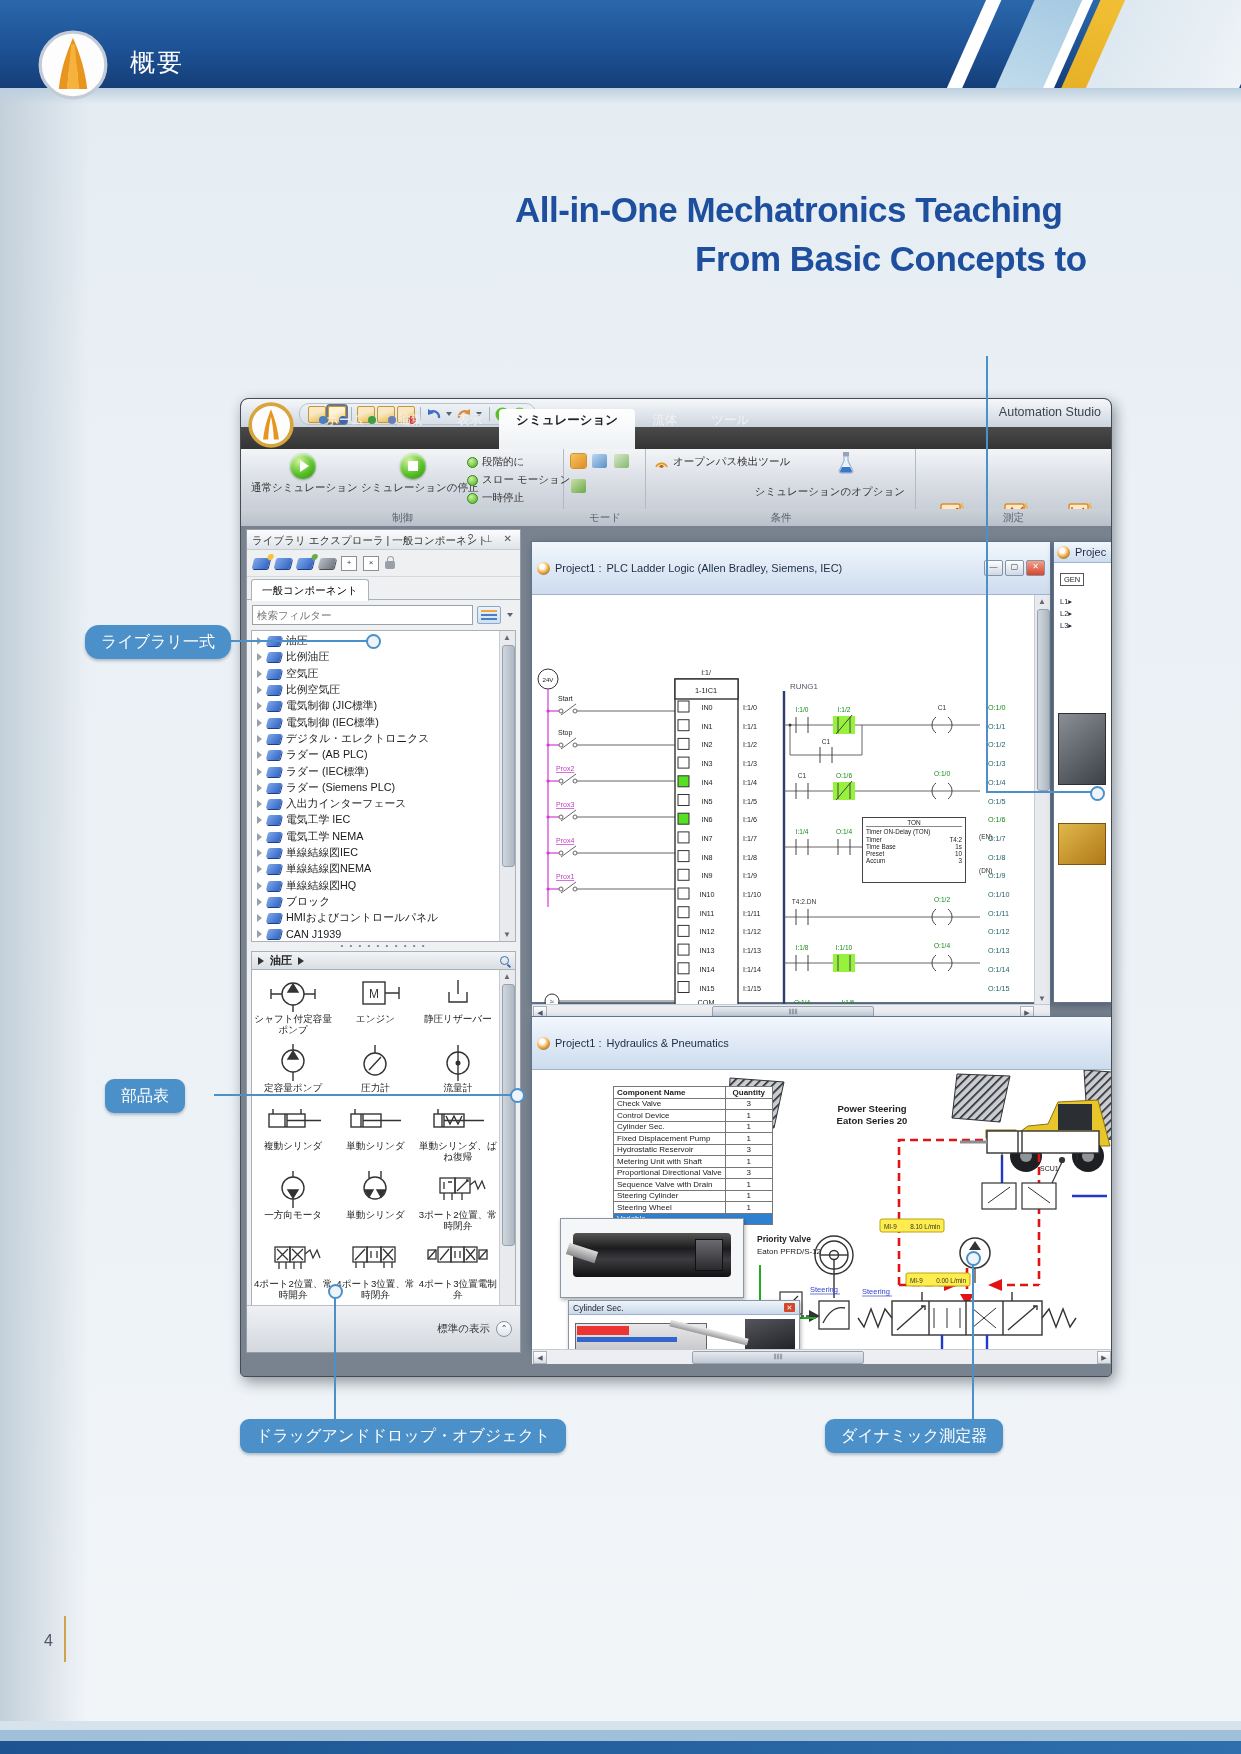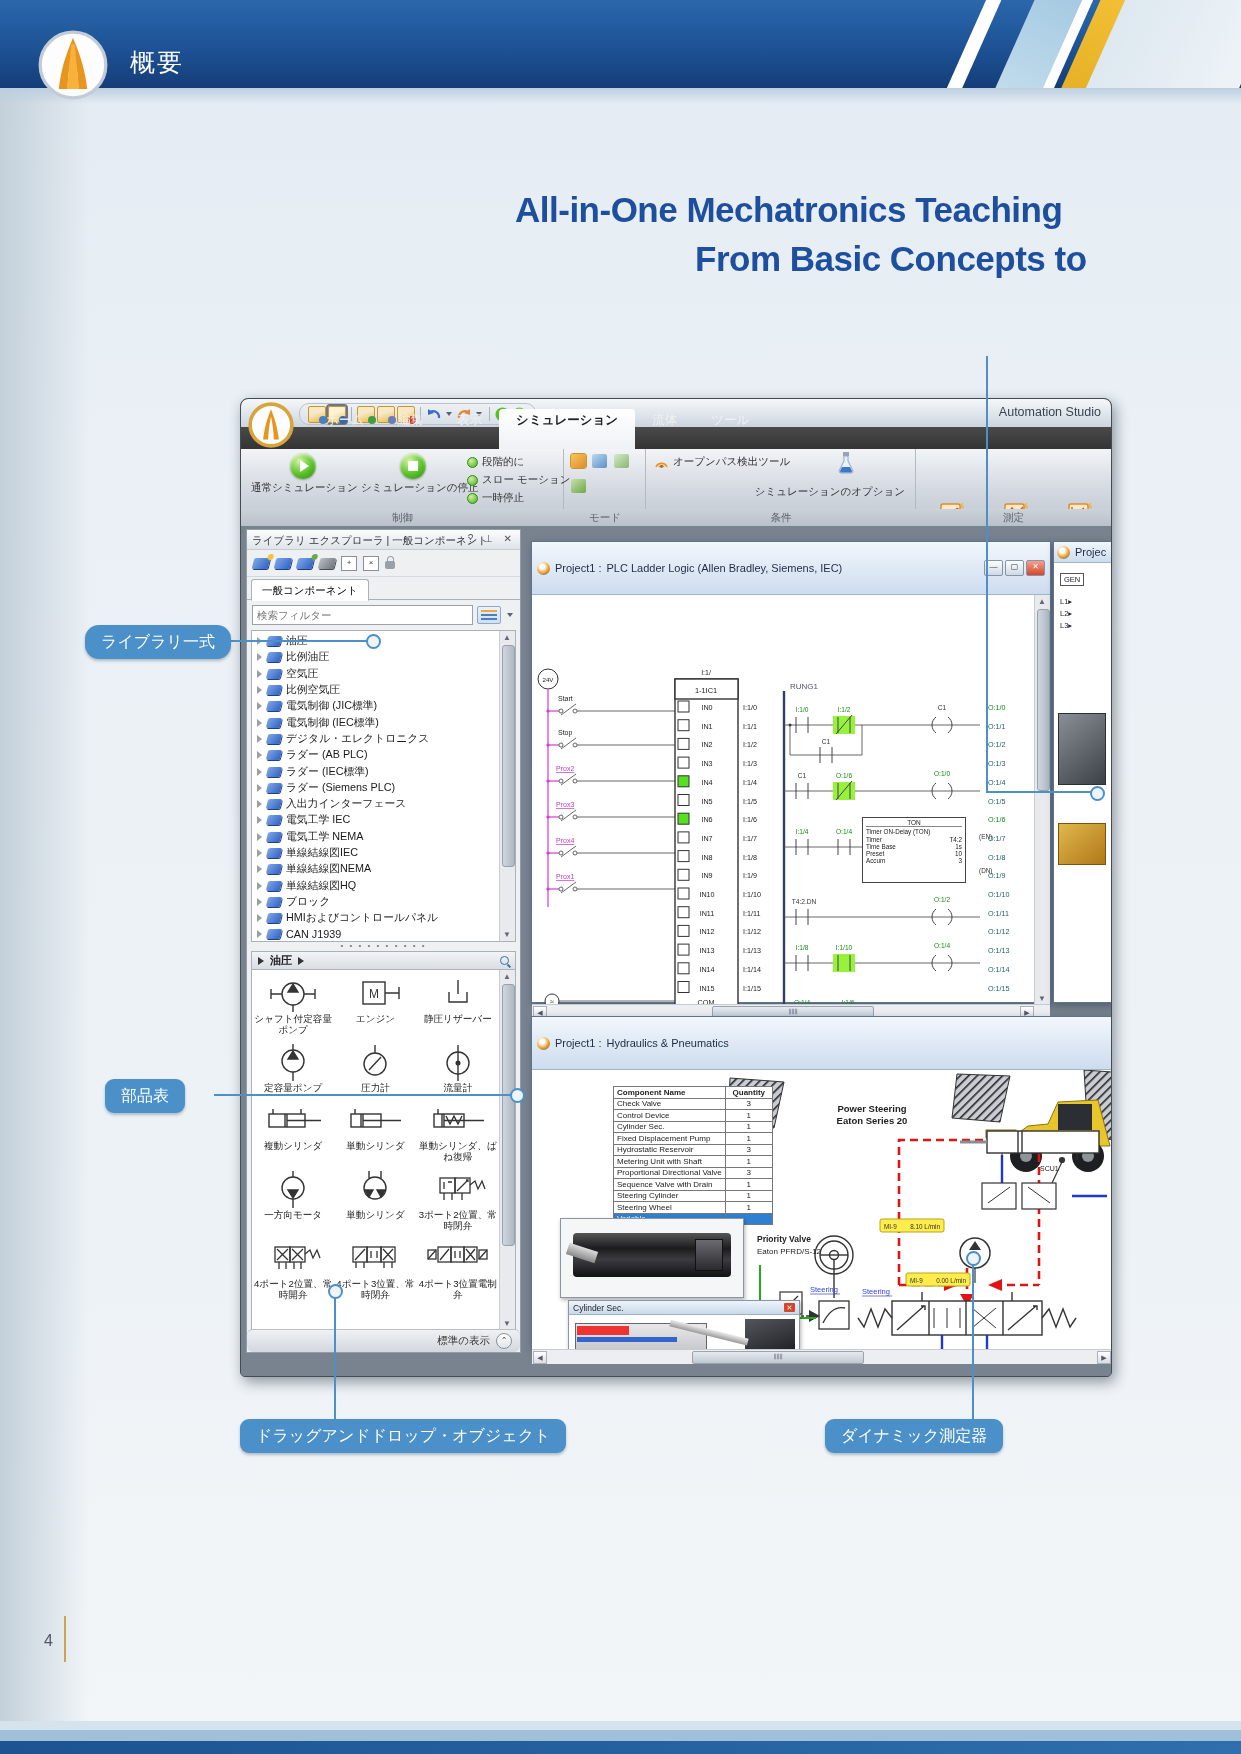--- a/index.html
+++ b/index.html
@@ -95,21 +95,21 @@
   .pal-header{height:19px;background:linear-gradient(#f2f4f6,#d9dee4);border:1px solid #aab1b9;margin:0 4px;font-size:11px;font-weight:bold;color:#222;display:flex;align-items:center;gap:6px;padding:0 6px;box-sizing:border-box;position:relative;}
   .bt{width:0;height:0;border-top:4px solid transparent;border-bottom:4px solid transparent;border-left:6px solid #333;}
   .mag{position:absolute;right:4px;top:3px;width:12px;height:12px;}
   .mag::before{content:"";position:absolute;left:1px;top:1px;width:7px;height:7px;border:1.6px solid #3a6ea8;border-radius:50%;}
   .mag::after{content:"";position:absolute;right:0px;bottom:0px;width:4px;height:1.8px;background:#3a6ea8;transform:rotate(45deg);}
   .palette{position:relative;margin:0 4px;height:360px;background:#fff;border:1px solid #aab1b9;border-top:none;overflow:hidden;}
   .pal-grid{position:absolute;left:0;top:4px;right:16px;display:grid;grid-template-columns:1fr 1fr 1fr;row-gap:8px;}
   .pal-cell{text-align:center;}
   .pal-cell svg{display:block;margin:0 auto;}
   .pal-lab{font-size:9.6px;color:#222;line-height:11px;margin-top:1px;padding:0 2px;}
-  .lp-footer{position:absolute;left:0;bottom:0;right:0;height:22px;background:linear-gradient(#eff1f4,#d3d8de);border-top:1px solid #b8bfc7;font-size:10.5px;color:#333;display:flex;align-items:center;justify-content:flex-end;gap:6px;padding:0 8px;border-radius:6px;}
+  .lp-footer{position:absolute;left:0;bottom:0;right:0;height:22px;background:linear-gradient(#eff1f4,#d3d8de);border-top:1px solid #b8bfc7;font-size:10.5px;color:#333;display:flex;align-items:center;justify-content:flex-end;gap:6px;padding:12px 8px;}
   .upbtn{width:14px;height:14px;border-radius:50%;border:1px solid #8a929c;background:linear-gradient(#fff,#dfe4ea);font-size:8px;line-height:13px;text-align:center;color:#444;}
 
   
   .win{position:absolute;background:#fff;border:1px solid #5d7390;box-shadow:2px 3px 8px rgba(10,25,45,.35);}
   .wtitle{height:20px;background:linear-gradient(180deg,#f2f7fc,#cddcee);border-bottom:1px solid #9fb4cd;display:flex;align-items:center;gap:5px;padding:16px 5px;font-size:11px;color:#1c2c44;white-space:nowrap;overflow:hidden;}
   .wtitle b{font-weight:normal;}
   .wico{width:13px;height:13px;border-radius:50%;background:radial-gradient(circle at 40% 35%,#fff 20%,#f0a22c 55%,#27578f);flex:0 0 13px;}
   .wbtns{margin-left:auto;display:flex;gap:2px;}
   .wb{width:17px;height:14px;border:1px solid #8694a8;border-radius:2px;background:linear-gradient(#fdfefe,#cfd9e4);font-size:8px;line-height:12px;text-align:center;color:#334;}
   .wb.close{background:linear-gradient(#f2a08e,#d5472b);color:#fff;font-weight:bold;}

